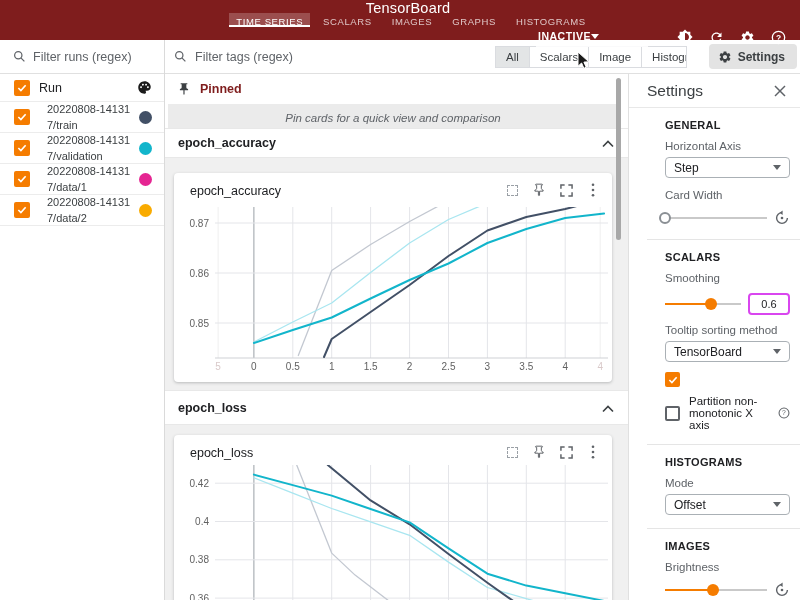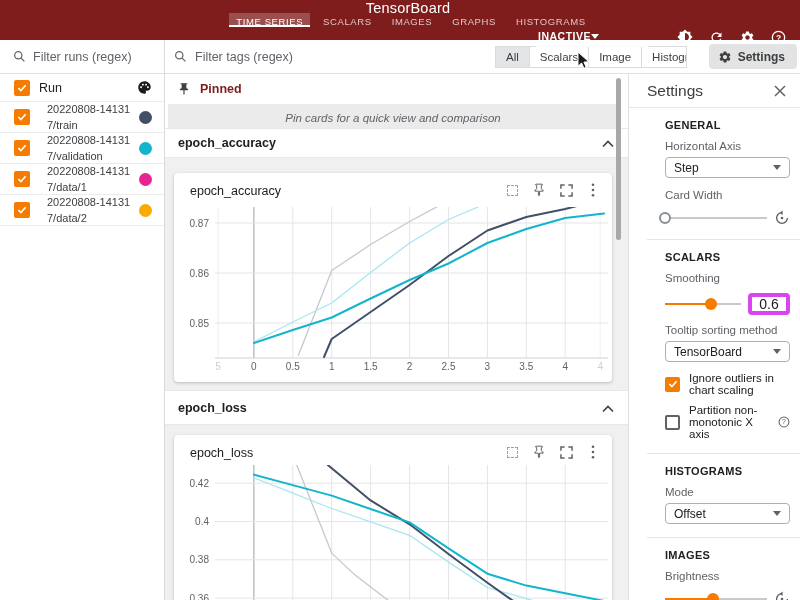--- a/index.html
+++ b/index.html
@@ -92,22 +92,22 @@
            align-items:center; padding:0 8px; cursor:pointer; }
   .dropdown .v { font-size:12px; color:#202124; flex:1; }
   .caret-g { width:0; height:0; border-left:4px solid transparent; border-right:4px solid transparent; border-top:5px solid #5f6368; }
   .sliderrow { display:flex; align-items:center; margin-top:9px; gap:7px; }
   .slider { position:relative; flex:1; height:14px; }
   .slider .track { position:absolute; left:0; right:0; top:6px; height:2px; background:#c9c9c9; }
   .slider .fill { position:absolute; left:0; top:6px; height:2px; background:#f57c00; width:calc(var(--f)*100%); }
   .slider .thumb { position:absolute; top:1px; width:12px; height:12px; border-radius:50%; background:#f57c00;
            left:calc(var(--f)*100% - 6px); cursor:pointer; }
   .slider .thumb.hollow { background:#fff; border:2px solid #8a8f94; }
-  .valbox { width:42px; height:22px; border:4px solid #d946ef; border-radius:4px; display:flex; align-items:center;
-           justify-content:center; font-size:14px; }
+  .valbox { width:42px; height:22px; border:2px solid #d946ef; border-radius:4px; display:flex; align-items:center;
+           justify-content:center; font-size:11px; }
   .reset { width:16px; height:16px; flex:none; cursor:pointer; }
   .cbrow { display:flex; align-items:center; margin-top:10px; gap:9px; }
   .cbrow .cl { font-size:11.5px; color:#202124; }
   .cbx.small { width:15px; height:15px; }
   .divider { border:none; border-top:1px solid #e5e5e5; margin:13px -10px 0 -18px; }
 
   .cursor { position:absolute; z-index:99; }
 </style>
 </head>
 <body>
@@ -455,21 +455,20 @@
       <div class="dropdown">
         <span class="v">TensorBoard</span>
         <span class="caret-g"></span>
       </div>
       <div class="cbrow">
         <span class="cbx small">
           <svg width="10" height="10" viewBox="0 0 11 11">
               <polyline points="1.5,5.5 4.3,8.3 9.5,2.5" fill="none" stroke="#fff" stroke-width="1.8"></polyline>
             </svg>
         </span>
-        <span class="cl">Ignore outliers in chart scaling</span>
       </div>
       <div class="cbrow" style="margin-top:8px">
         <span class="cbx small off"></span>
         <span class="cl">Partition non-monotonic X axis</span>
         <svg width="12" height="12" viewBox="0 0 16 16" style="flex:none">
             <circle cx="8" cy="8" r="6.6" fill="none" stroke="#5f6368" stroke-width="1.4"></circle>
             <text x="8" y="11" text-anchor="middle" fill="#5f6368" font-size="9">?</text>
           </svg>
       </div>
       <hr class="divider">

